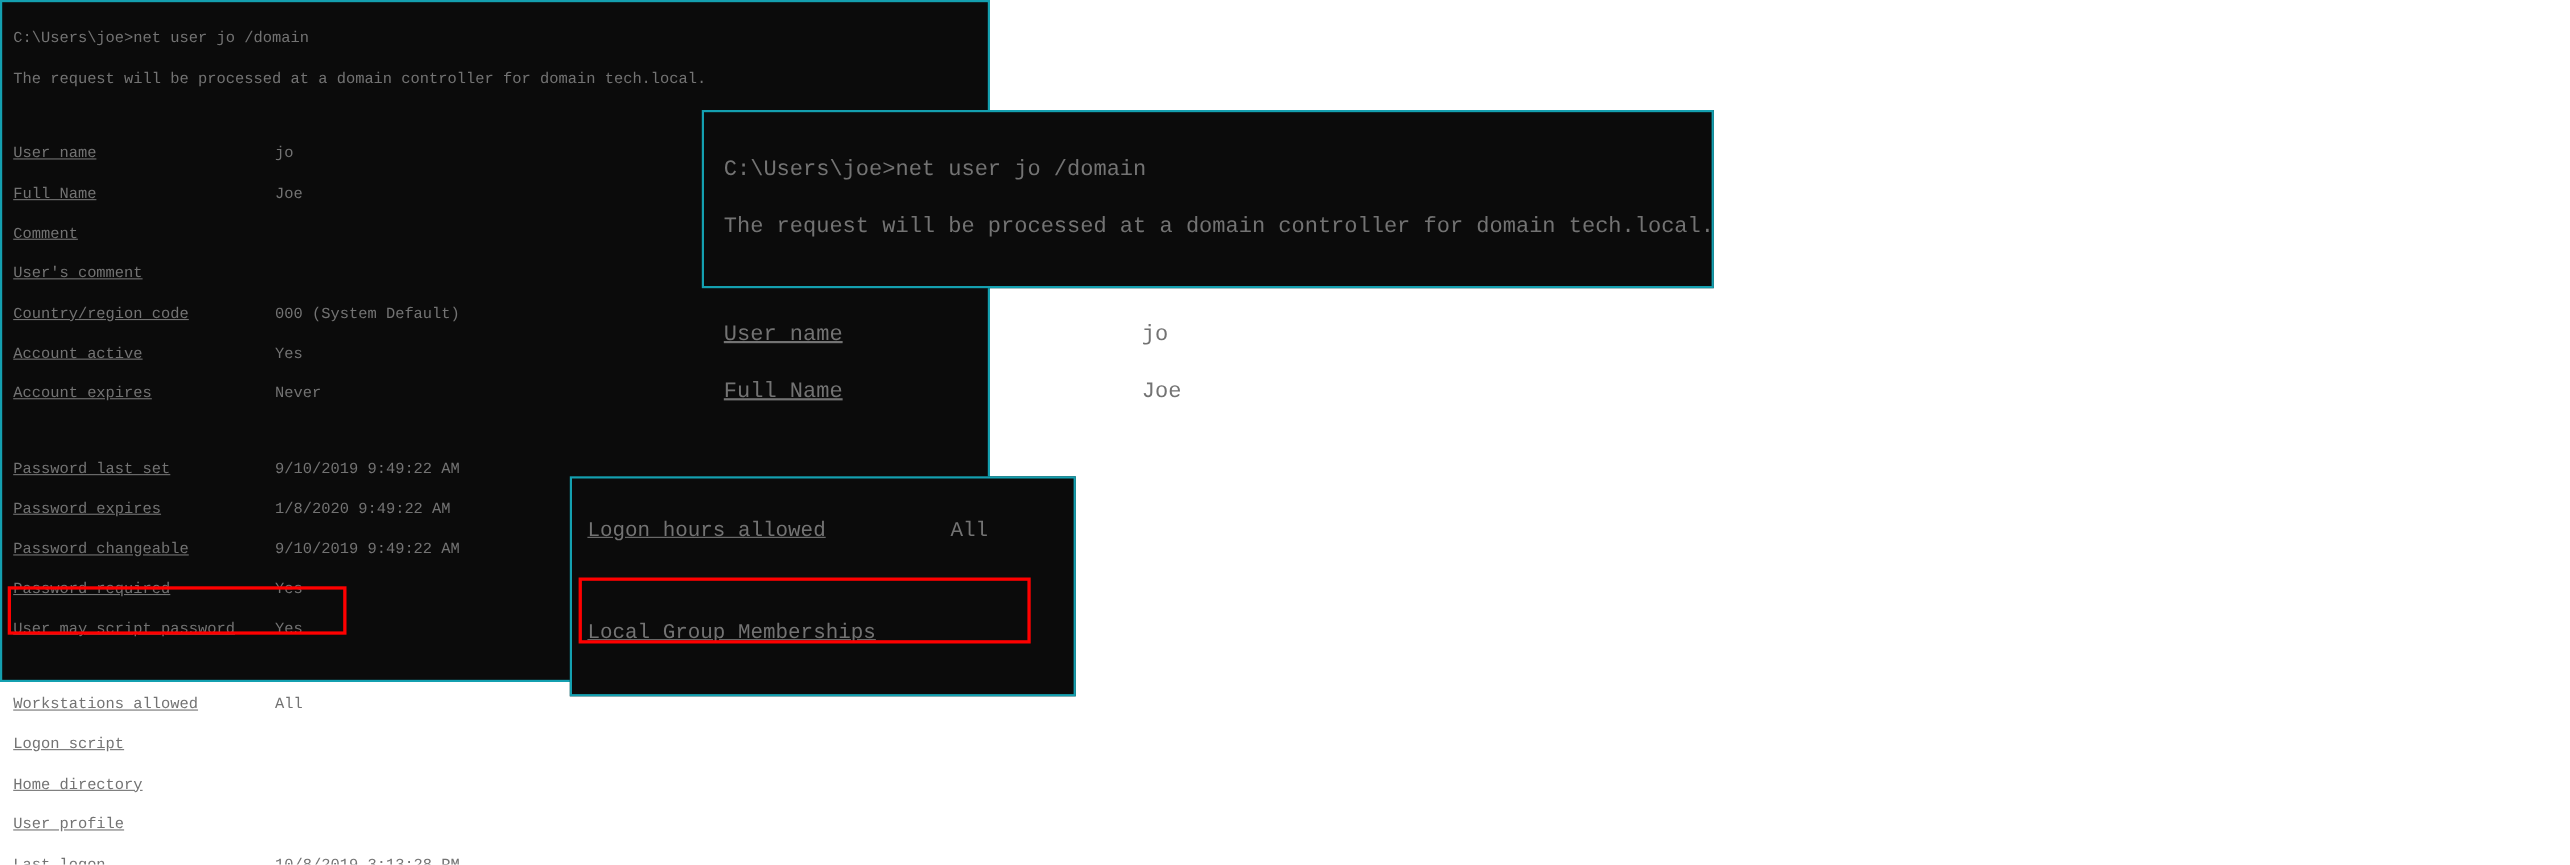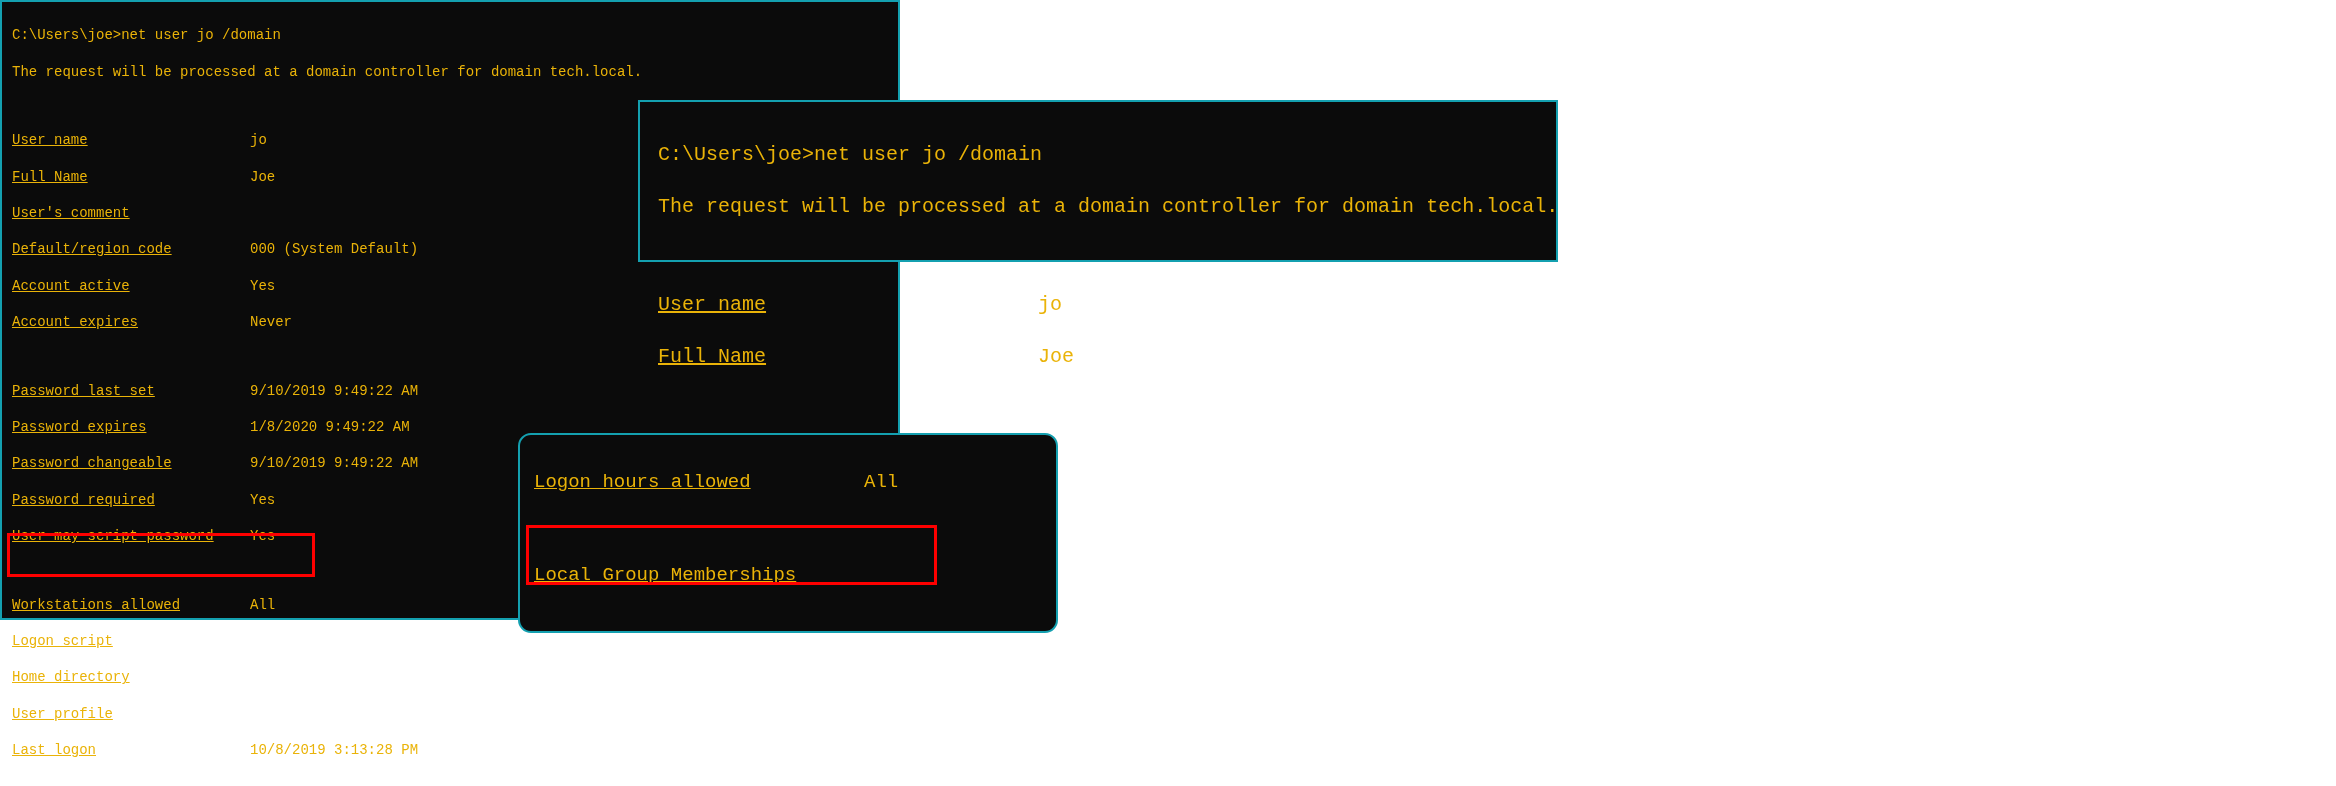--- a/index.html
+++ b/index.html
@@ -7,21 +7,21 @@
     padding: 0;
     background: #ffffff;
     font-family: Consolas, 'Courier New', monospace;
     width: 2336px;
     height: 786px;
     position: relative;
     overflow: hidden;
   }
   .terminal {
     background: #0b0b0b;
-    color: #eab308;
+    color: #737373;
     border: 2px solid #14a0b0;
     position: absolute;
     padding: 6px 10px;
     box-sizing: border-box;
     white-space: pre;
     line-height: 1.3;
   }
   .terminal.main {
     left: 0;
     top: 0;
@@ -33,25 +33,24 @@
     left: 638px;
     top: 100px;
     width: 920px;
     height: 162px;
     font-size: 20px;
     padding: 14px 18px;
   }
   .terminal.zoom-bottom {
     left: 518px;
     top: 433px;
-    width: 540px;
+    width: 460px;
     height: 200px;
     font-size: 19px;
     padding: 10px 14px;
-    border-radius: 13px;
   }
   .row {
     display: flex;
   }
   .label {
     display: inline-block;
     text-decoration: underline;
   }
   .value {
     display: inline-block;
@@ -69,22 +68,23 @@
 </style>
 </head>
 <body>
 
 <div class="terminal main">
 <div class="row"><span>C:\Users\joe&gt;</span><span>net user jo /domain</span></div>
 <div>The request will be processed at a domain controller for domain tech.local.</div>
 <div class="blank"></div>
 <div class="row"><span class="label">User name</span><span class="value">jo</span></div>
 <div class="row"><span class="label">Full Name</span><span class="value">Joe</span></div>
+<div class="row"><span class="label">Comment</span><span class="value"></span></div>
 <div class="row"><span class="label">User's comment</span><span class="value"></span></div>
-<div class="row"><span class="label">Default/region code</span><span class="value">000 (System Default)</span></div>
+<div class="row"><span class="label">Country/region code</span><span class="value">000 (System Default)</span></div>
 <div class="row"><span class="label">Account active</span><span class="value">Yes</span></div>
 <div class="row"><span class="label">Account expires</span><span class="value">Never</span></div>
 <div class="blank"></div>
 <div class="row"><span class="label">Password last set</span><span class="value">9/10/2019 9:49:22 AM</span></div>
 <div class="row"><span class="label">Password expires</span><span class="value">1/8/2020 9:49:22 AM</span></div>
 <div class="row"><span class="label">Password changeable</span><span class="value">9/10/2019 9:49:22 AM</span></div>
 <div class="row"><span class="label">Password required</span><span class="value">Yes</span></div>
 <div class="row"><span class="label">User may script password</span><span class="value">Yes</span></div>
 <div class="blank"></div>
 <div class="row"><span class="label">Workstations allowed</span><span class="value">All</span></div>

